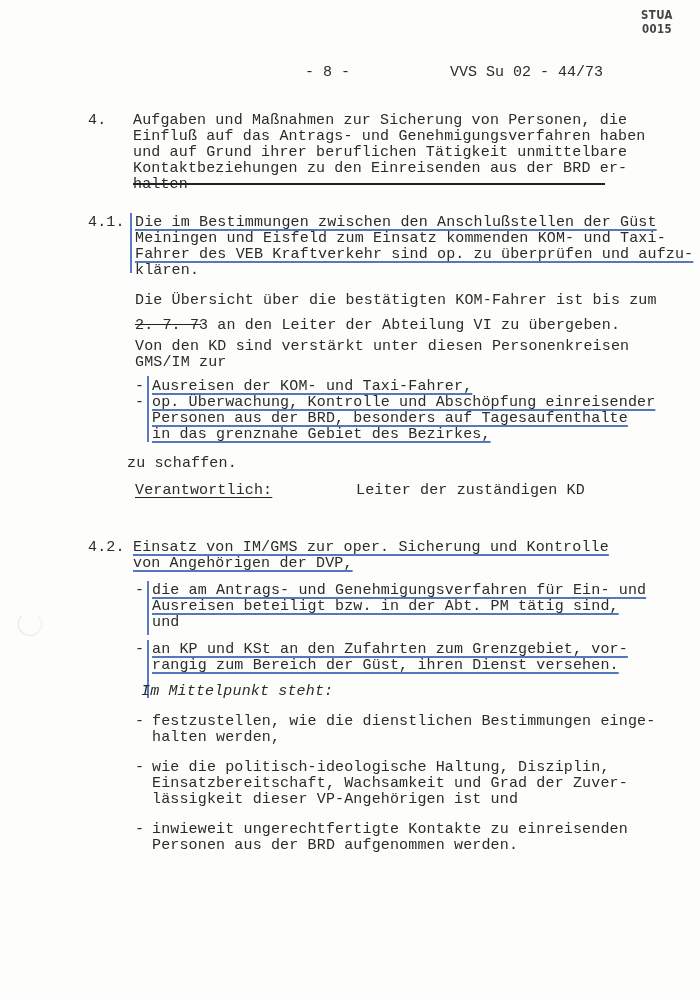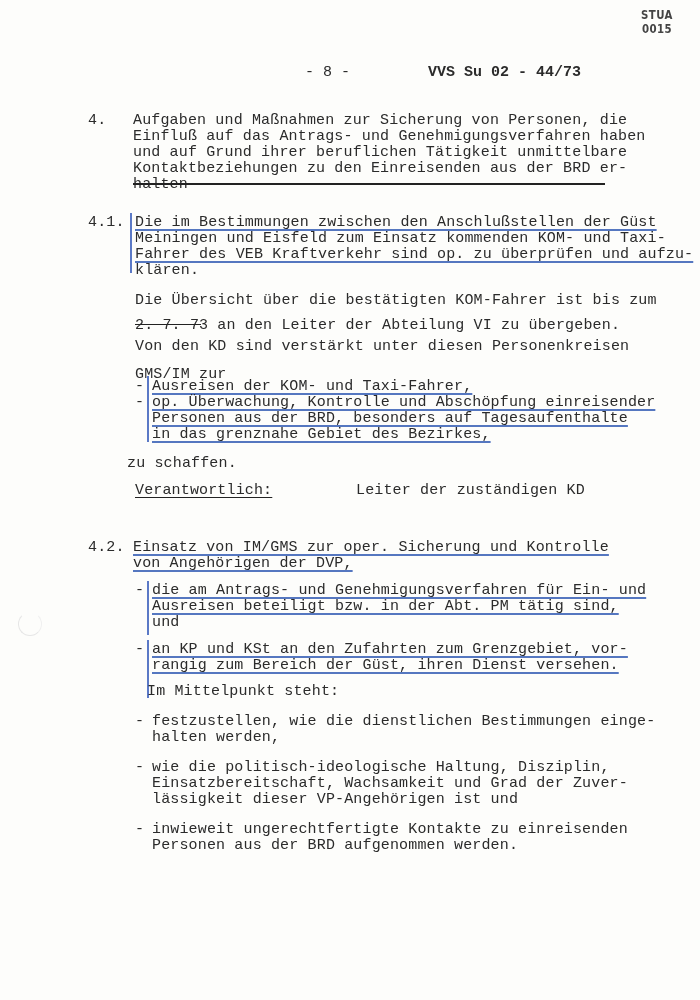--- a/index.html
+++ b/index.html
@@ -28,21 +28,21 @@
 </style>
 </head>
 <body>
 
 <div class="stamp">
   <div>STUA</div>
   <div>0015</div>
 </div>
 
 <div class="hdr" style="left:305px;">- 8 -</div>
-<div class="hdr" style="left:428px;font-weight:bold;">VVS Su 02 - 44/73</div>
+<div class="hdr" style="left:450px;">VVS Su 02 - 44/73</div>
 
 <div class="line" style="left:88px;top:113px;">4.</div>
 <div>
   <div class="line" style="left:133px;top:113px;">Aufgaben und Maßnahmen zur Sicherung von Personen, die</div>
   <div class="line" style="left:133px;top:129px;">Einfluß auf das Antrags- und Genehmigungsverfahren haben</div>
   <div class="line" style="left:133px;top:145px;">und auf Grund ihrer beruflichen Tätigkeit unmittelbare</div>
   <div class="line" style="left:133px;top:161px;">Kontaktbeziehungen zu den Einreisenden aus der BRD er-</div>
   <div class="line" style="left:133px;top:177px;">halten</div>
 </div>
 <div class="rule" style="left:133px;top:183px;width:472px;"></div>
@@ -57,21 +57,21 @@
 </div>
 
 <div>
   <div class="line" style="left:135px;top:293px;">Die Übersicht über die bestätigten KOM-Fahrer ist bis zum</div>
   <div class="line" style="left:135px;top:309px;margin-top:9px;">2. 7. 73 an den Leiter der Abteilung VI zu übergeben.</div>
 </div>
 <div class="rule" style="left:135px;top:324px;width:66px;height:1px;"></div>
 
 <div>
   <div class="line" style="left:135px;top:339px;">Von den KD sind verstärkt unter diesen Personenkreisen</div>
-  <div class="line" style="left:135px;top:355px;margin-top:12px;">GMS/IM zur</div>
+  <div class="line" style="left:135px;top:355px;">GMS/IM zur</div>
 </div>
 
 <div class="vbar" style="left:147px;top:376px;height:66px;"></div>
 <div>
   <div class="line" style="left:135px;top:379px;">-</div>
   <div class="line ul-blue" style="left:152px;top:379px;">Ausreisen der KOM- und Taxi-Fahrer,</div>
   <div class="line" style="left:135px;top:395px;">-</div>
   <div class="line ul-blue" style="left:152px;top:395px;">op. Überwachung, Kontrolle und Abschöpfung einreisender</div>
   <div class="line ul-blue" style="left:152px;top:411px;">Personen aus der BRD, besonders auf Tagesaufenthalte</div>
   <div class="line ul-blue" style="left:152px;top:427px;">in das grenznahe Gebiet des Bezirkes,</div>
@@ -93,21 +93,21 @@
   <div class="line" style="left:135px;top:583px;">-</div>
   <div class="line ul-blue" style="left:152px;top:583px;">die am Antrags- und Genehmigungsverfahren für Ein- und</div>
   <div class="line ul-blue" style="left:152px;top:599px;">Ausreisen beteiligt bzw. in der Abt. PM tätig sind,</div>
   <div class="line" style="left:152px;top:615px;">und</div>
 
   <div class="line" style="left:135px;top:642px;">-</div>
   <div class="line ul-blue" style="left:152px;top:642px;">an KP und KSt an den Zufahrten zum Grenzgebiet, vor-</div>
   <div class="line ul-blue" style="left:152px;top:658px;">rangig zum Bereich der Güst, ihren Dienst versehen.</div>
 </div>
 
-<div class="line" style="left:147px;top:684px;">Im Mittelpunkt steht:</div>
+<div class="line" style="left:141px;top:684px;font-style:italic;">Im Mittelpunkt steht:</div>
 
 <div>
   <div class="line" style="left:135px;top:714px;">-</div>
   <div class="line" style="left:152px;top:714px;">festzustellen, wie die dienstlichen Bestimmungen einge-</div>
   <div class="line" style="left:152px;top:730px;">halten werden,</div>
 
   <div class="line" style="left:135px;top:760px;">-</div>
   <div class="line" style="left:152px;top:760px;">wie die politisch-ideologische Haltung, Disziplin,</div>
   <div class="line" style="left:152px;top:776px;">Einsatzbereitschaft, Wachsamkeit und Grad der Zuver-</div>
   <div class="line" style="left:152px;top:792px;">lässigkeit dieser VP-Angehörigen ist und</div>

